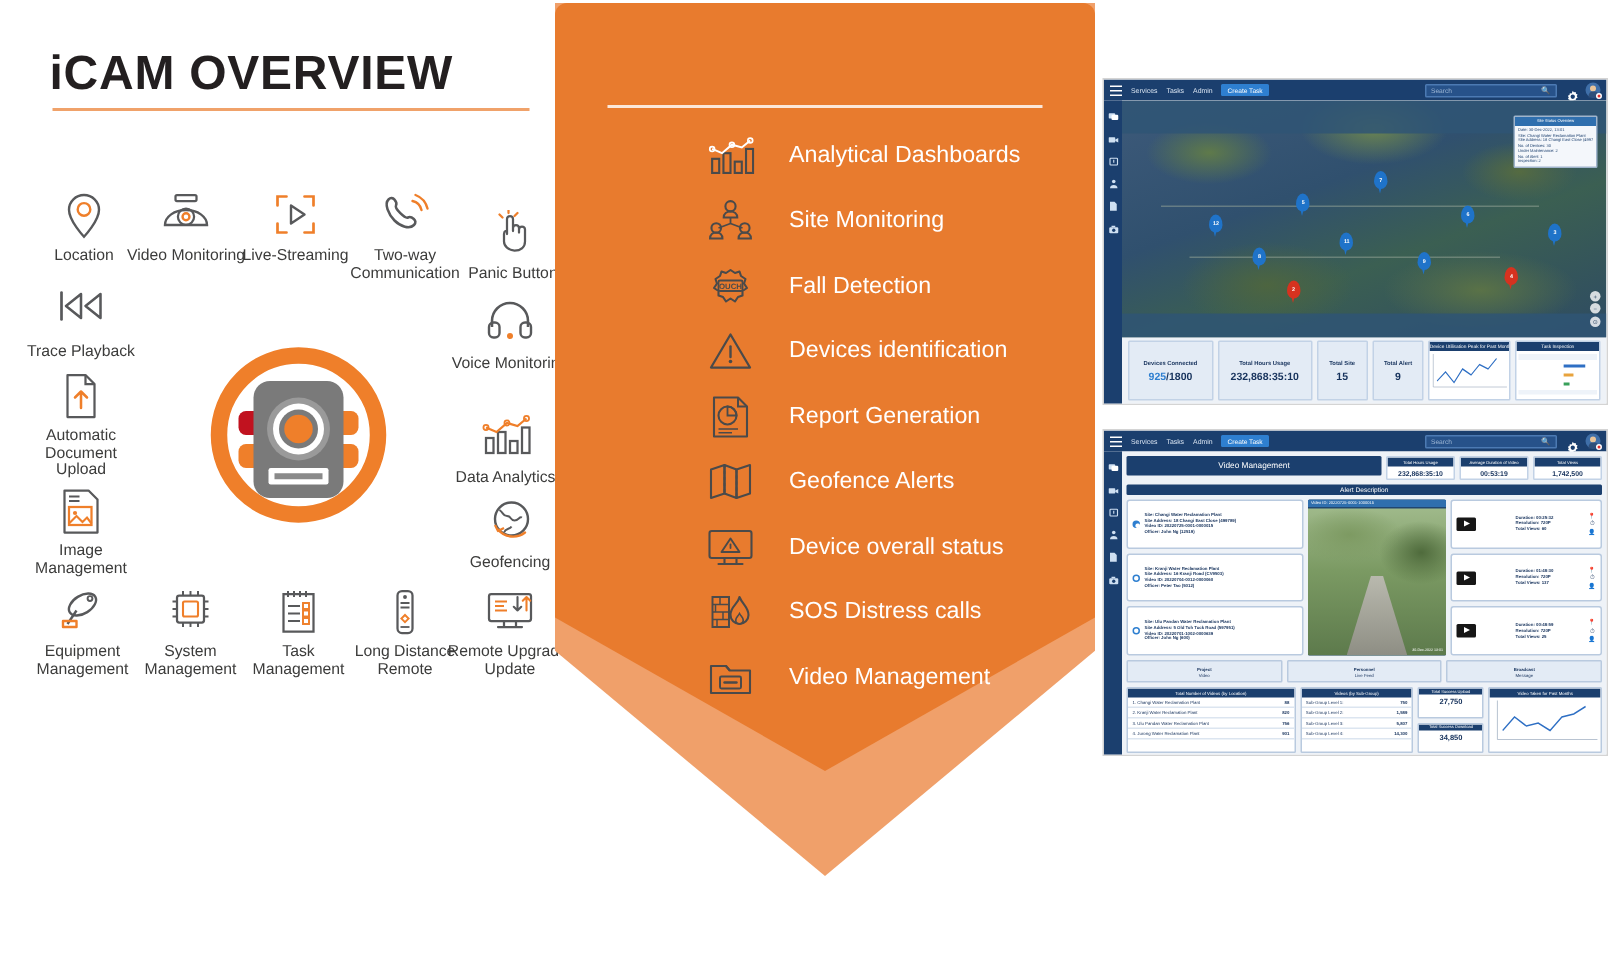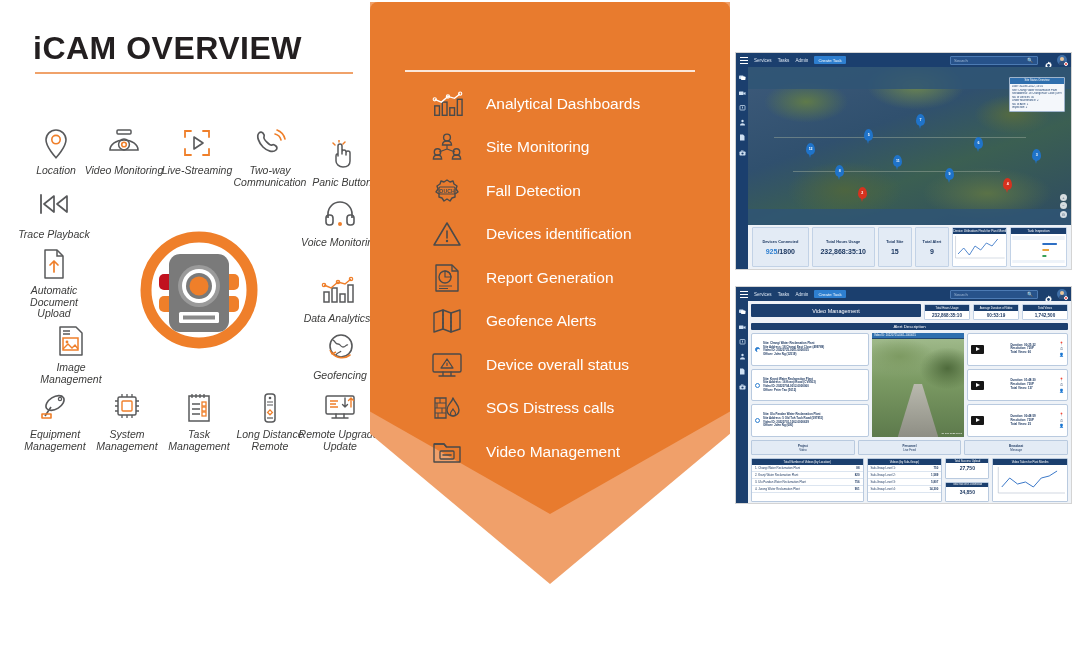--- a/index.html
+++ b/index.html
@@ -18,21 +18,21 @@
     font-size:32px; font-weight:bold; color:#231f20;
     letter-spacing:.5px;
   }
   #title-rule {
     position:absolute; left:35px; top:72px; width:318px; height:2px;
     background:#f0a26a;
   }
 
   .feat {
     position:absolute; width:84px; text-align:center;
-    font-size:10.5px; line-height:11.5px; color:#3c3c3b;font-style:italic;
+    font-size:10.5px; line-height:11.5px; color:#3c3c3b;
   }
   .feat .gi { display:block; height:34px; margin-bottom:3px; }
   .feat svg { display:block; margin:0 auto; }
 
   
   #device-badge { position:absolute; left:137px; top:228px; width:124px; height:124px; }
 
   
   #chev-back {
     position:absolute; left:370px; top:2px; width:360px; height:582px;
@@ -51,21 +51,21 @@
 
   #kf-title {
     position:absolute; left:0; top:28px; width:360px; text-align:center;
     font-size:30px; font-weight:bold; color:#ffffff; letter-spacing:.3px;
   }
   #kf-rule {
     position:absolute; left:35px; top:70px; width:290px; height:2px;
     background:rgba(255,255,255,.82);
   }
 
-  #kf-list { position:absolute; left:0; top:82px; width:360px; }
+  #kf-list { position:absolute; left:0; top:82px; width:360px;padding-left:40px; }
   .kf-row { display:flex; align-items:center; height:43.5px; padding-left:60px; }
   .kf-ic { width:34px; height:34px; flex:0 0 34px; display:flex; align-items:center; justify-content:center; }
   .kf-lb { margin-left:22px; font-size:15.5px; color:#ffffff; white-space:nowrap; }
 
   
   .shot {
     position:absolute; background:#ffffff;
     border:1px solid #d4d4d4;
     overflow:hidden;
   }
@@ -321,21 +321,21 @@
           <rect x="28" y="9" width="5" height="17" fill="none" stroke="#58595b" stroke-width="1.5"></rect>
           <path d="M4 9l7 3 7-6 7 2 6-5" fill="none" stroke="#ef7f2a" stroke-width="1.5"></path>
           <circle cx="4" cy="9" r="1.7" fill="none" stroke="#ef7f2a" stroke-width="1.2"></circle>
           <circle cx="18" cy="6" r="1.7" fill="none" stroke="#ef7f2a" stroke-width="1.2"></circle>
           <circle cx="31" cy="3" r="1.7" fill="none" stroke="#ef7f2a" stroke-width="1.2"></circle>
         </svg>
     </span>
     <span>Data Analytics</span>
   </div>
 
-  <div class="feat" style="left:29px; top:325px;">
+  <div class="feat" style="left:12px; top:325px;">
     <span class="gi">
       <svg width="28" height="32" viewBox="0 0 28 32">
           <path d="M3 2h16l6 6v22H3z" fill="none" stroke="#58595b" stroke-width="1.5" stroke-linejoin="round"></path>
           <path d="M6 6h7M6 9h7" stroke="#58595b" stroke-width="1.3"></path>
           <rect x="6" y="13" width="15" height="12" fill="none" stroke="#ef7f2a" stroke-width="1.5"></rect>
           <circle cx="10" cy="17" r="1.4" fill="#ef7f2a"></circle>
           <path d="M6 24l5-5 4 4 3-3 3 4" fill="none" stroke="#ef7f2a" stroke-width="1.4"></path>
         </svg>
     </span>
     <span>Image Management</span>

